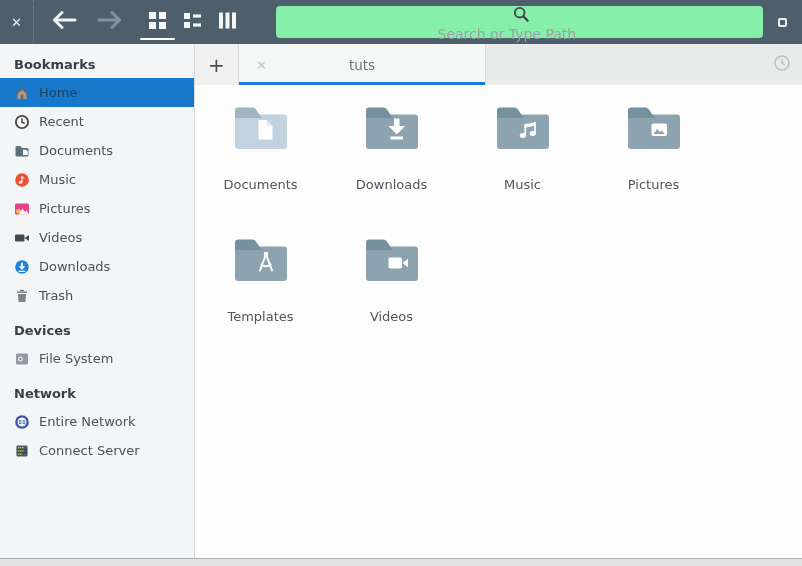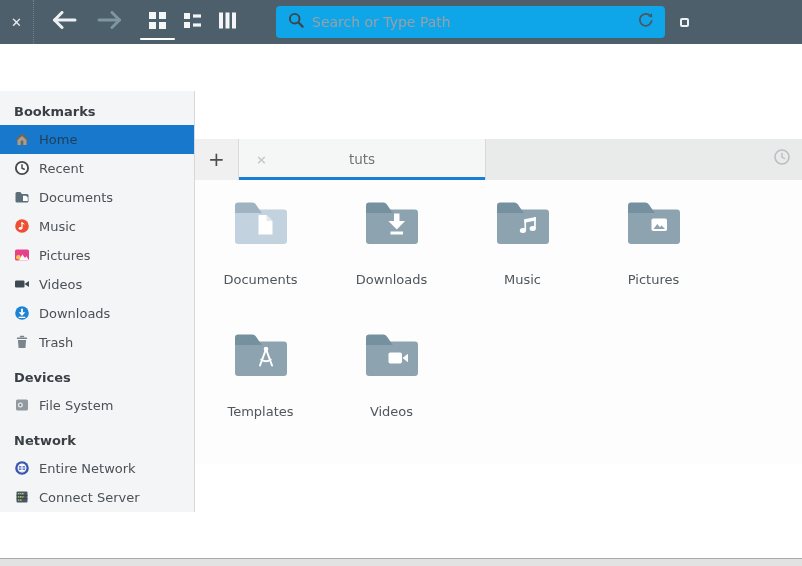--- a/index.html
+++ b/index.html
@@ -10,28 +10,28 @@
   
   .toolbar { flex:0 0 44px; background:#4d5f6a; display:flex; align-items:center; }
   .tb-close { width:33px; text-align:center; color:#eef1f3; font-size:13px; font-weight:bold; cursor:default; }
   .tb-sep { width:0; height:44px; border-left:1px dotted #70838e; }
   .nav-btn { display:flex; align-items:center; }
   .nav-back { margin-left:17px; }
   .nav-fwd { margin-left:20px; }
   .view-group { display:flex; margin-left:26px; gap:18px; }
   .view-btn { position:relative; width:17px; height:17px; display:flex; align-items:center; }
   .view-btn .underline { position:absolute; left:-9px; right:-9px; bottom:-9px; height:2px; background:#fff; border-radius:1px; }
-  .searchbar { margin-left:40px; width:389px; height:32px; background:#0ea5e9; border-radius:4px; display:flex; align-items:center; padding:0 10px 0 12px; }
+  .searchbar { margin-left:40px; width:487px; height:32px; background:#86efac; border-radius:4px; display:flex; align-items:center; padding:0 10px 0 12px;flex-direction:column; }
   .searchbar input { flex:1; border:none; background:transparent; outline:none; font-size:14px; color:#44484c; margin-left:8px; font-family:inherit; }
   .searchbar input::placeholder { color:#9aa0a5; }
   .refresh-btn { display:flex; align-items:center; }
   .menu-sq { width:9px; height:9px; border:2px solid #eef1f3; border-radius:2px; margin-left:15px; }
 
   
-  .body-row { flex:1; display:flex; min-height:0;align-items:center; }
+  .body-row { flex:1; display:flex; min-height:0; }
   .sidebar { flex:0 0 195px; background:#f4f5f6; border-right:1px solid #d7d8d9; padding-top:8px; overflow:hidden; }
   .side-header { padding:5px 14px 6px; font-size:13px; font-weight:bold; color:#393f45; }
   .side-header.mt { margin-top:8px; }
   .side-item { height:29px; display:flex; align-items:center; padding-left:14px; gap:9px; font-size:13px; color:#4a5158; cursor:default; }
   .side-item svg { width:16px; height:16px; flex:0 0 16px; }
   .side-item.selected { background:#1878cc; color:#1d3f58; }
 
   .main { flex:1; display:flex; flex-direction:column; background:#fdfdfd; min-width:0; }
   .tabbar { flex:0 0 41px; background:#f0f0f0; display:flex; align-items:stretch; }
   .newtab { width:44px; display:flex; align-items:center; justify-content:center; font-size:20px; color:#4a4e52; border-right:1px solid #dadada; cursor:default; }

